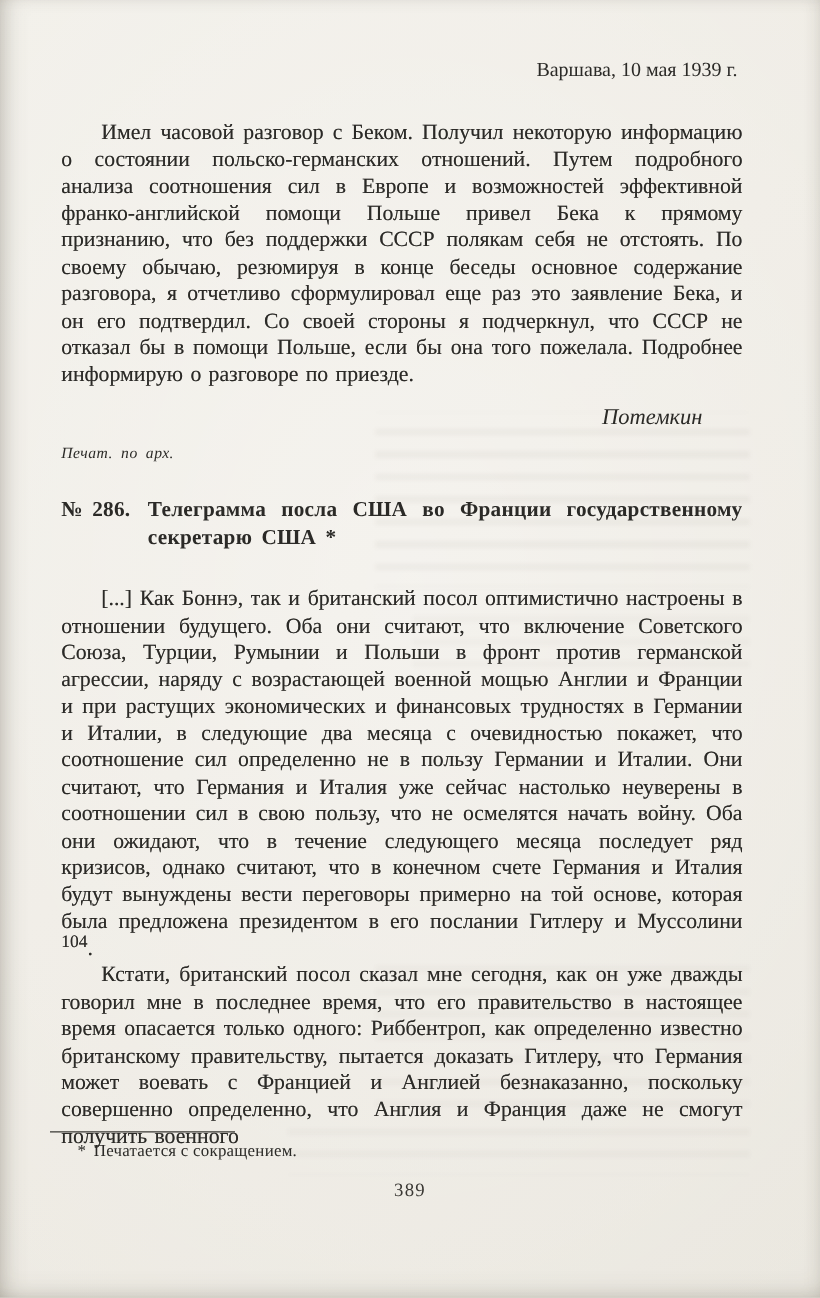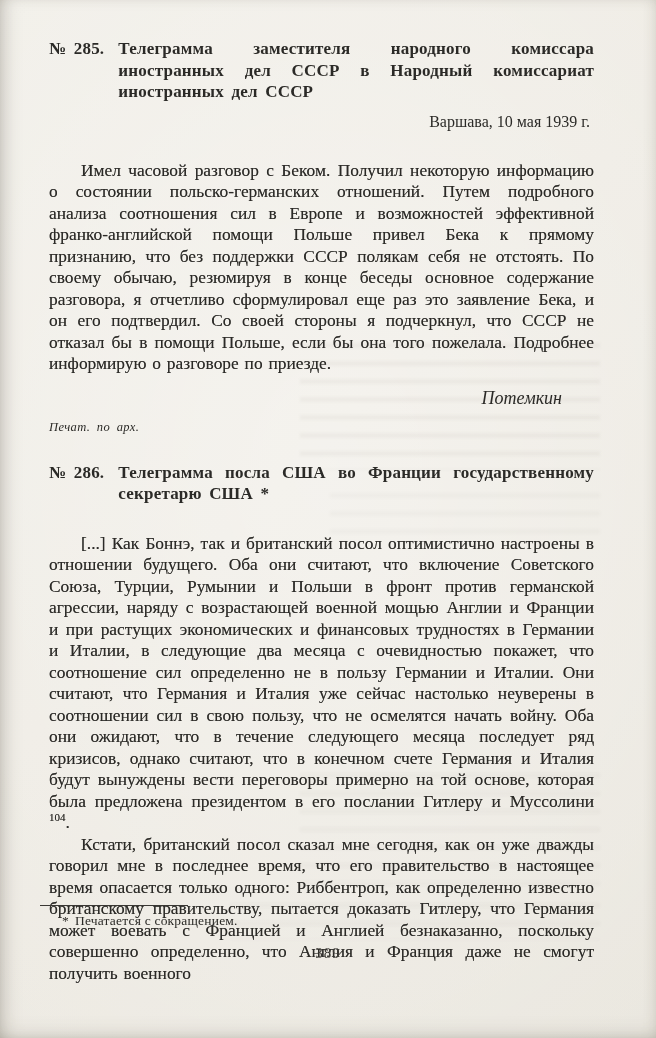--- a/index.html
+++ b/index.html
@@ -81,21 +81,21 @@
   }
   .source-note {
     font-style: italic;
     font-size: 12.5px;
     margin-top: 11px;
     letter-spacing: 0.4px;
     word-spacing: 3px;
   }
   .second-heading { margin-top: 27px; }
   .fn-ref {
-    font-size: 11px;
+    font-size: 14px;
     vertical-align: super;
     line-height: 0;
     font-family: Liberation Serif, serif;
   }
   .footnote-rule {
     position: absolute;
     z-index: 1;
     left: 40px;
     top: 905px;
     width: 148px;
@@ -128,24 +128,20 @@
 
 <div class="page">
 
   <div class="bleed" style="left:300px; top:330px; width:300px; height:140px;"></div>
   <div class="bleed" style="left:330px; top:480px; width:270px; height:60px; opacity:0.35;"></div>
   <div class="bleed" style="left:300px; top:760px; width:300px; height:130px; opacity:0.4;"></div>
   <div class="bleed" style="left:230px; top:890px; width:370px; height:50px; opacity:0.4;"></div>
 
   <div class="content">
 
-    <div class="doc-heading">
-      <span class="doc-num">№ 285.</span>
-      <span class="doc-title">Телеграмма заместителя народного комиссара иностранных дел СССР в Народный комиссариат иностранных дел СССР</span>
-    </div>
     <div class="dateline">Варшава, 10 мая 1939 г.</div>
     <p class="body-para first-para">Имел часовой разговор с Беком. Получил некоторую информацию о состоянии польско-германских отношений. Путем подробного анализа соотношения сил в Европе и возможностей эффективной франко-английской помощи Польше привел Бека к прямому признанию, что без поддержки СССР полякам себя не отстоять. По своему обычаю, резюмируя в конце беседы основное содержание разговора, я отчетливо сформулировал еще раз это заявление Бека, и он его подтвердил. Со своей стороны я подчеркнул, что СССР не отказал бы в помощи Польше, если бы она того пожелала. Подробнее информирую о разговоре по приезде.</p>
     <div class="signature">Потемкин</div>
     <div class="source-note">Печат. по арх.</div>
 
     <div class="doc-heading second-heading">
       <span class="doc-num">№ 286.</span>
       <span class="doc-title">Телеграмма посла США во Франции государственному секретарю США *</span>
     </div>
     <p class="body-para first-para"><span>[...] Как Боннэ, так и британский посол оптимистично настроены в отношении будущего. Оба они считают, что включение Советского Союза, Турции, Румынии и Польши в фронт против германской агрессии, наряду с возрастающей военной мощью Англии и Франции и при растущих экономических и финансовых трудностях в Германии и Италии, в следующие два месяца с очевидностью покажет, что соотношение сил определенно не в пользу Германии и Италии. Они считают, что Германия и Италия уже сейчас настолько неуверены в соотношении сил в свою пользу, что не осмелятся начать войну. Оба они ожидают, что в течение следующего месяца последует ряд кризисов, однако считают, что в конечном счете Германия и Италия будут вынуждены вести переговоры примерно на той основе, которая была предложена президентом в его послании Гитлеру и Муссолини </span><sup class="fn-ref">104</sup><span>.</span></p>

